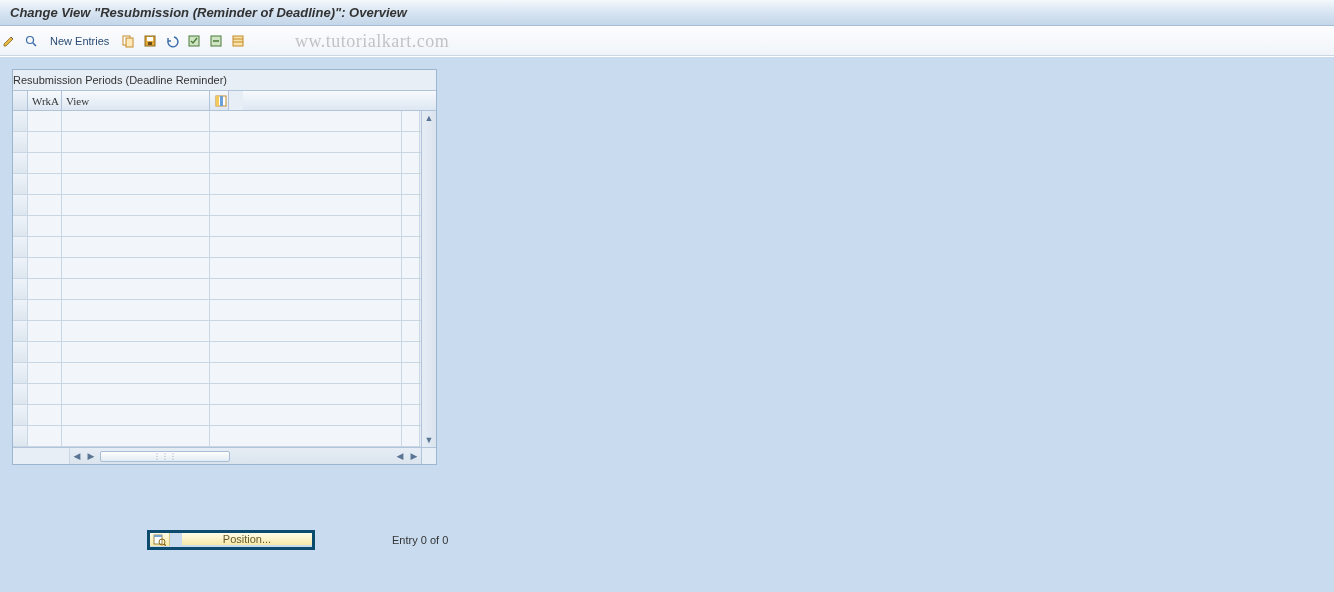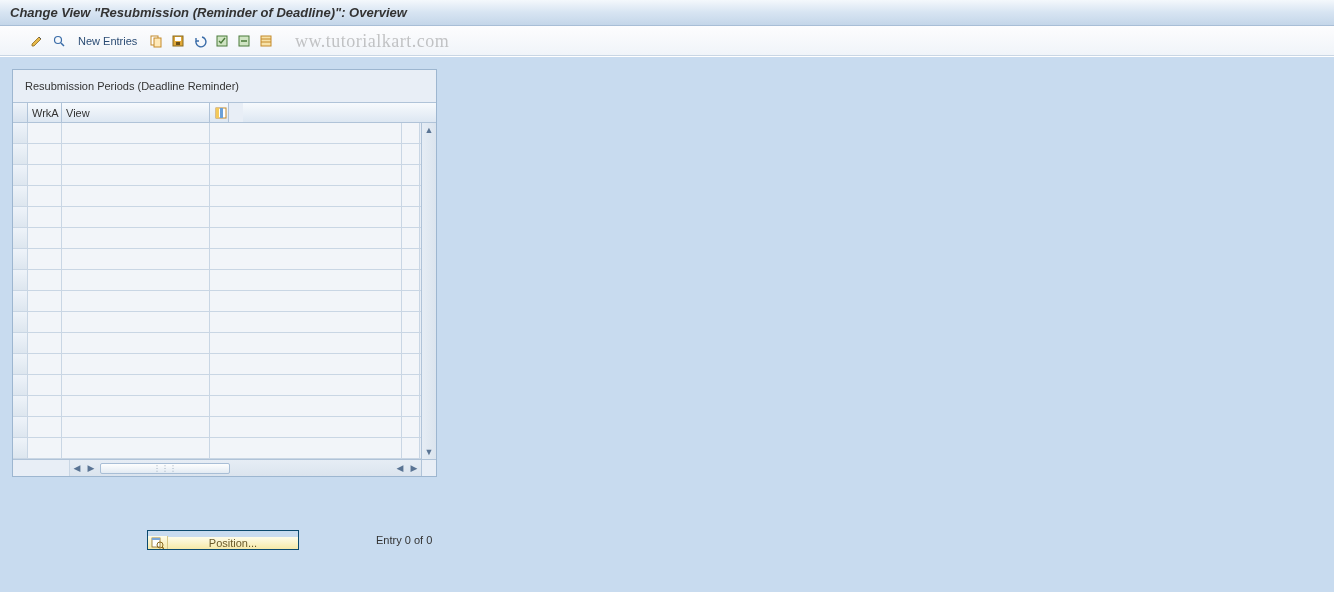--- a/index.html
+++ b/index.html
@@ -24,21 +24,21 @@
       font-style: italic;
       font-size: 13px;
       color: #333;
     }
     .toolbar {
       height: 30px;
       background: linear-gradient(to bottom, #fdfdfe 0%, #f0f4f9 100%);
       border-bottom: 1px solid #c9d6e4;
       display: flex;
       align-items: center;
-      padding-left: 28px;
+      padding-left: 0;
       gap: 4px;
       position: relative;
     }
     .toolbar-icon {
       width: 18px; height: 18px;
       display: flex; justify-content: center; align-items: center;
       cursor: pointer;
       border-radius: 2px;
     }
     .toolbar-label {
@@ -64,33 +64,33 @@
       padding: 12px 0 0 12px;
       border-top: 1px solid #fff;
       position: relative;
     }
     .panel {
       width: 425px;
       background: #e8eef6;
       border: 1px solid #9db6d0;
     }
     .panel-title {
-      height: 32px;
-      padding-left: 12px;
+      height: 20px;
       display: flex;
       align-items: center;
       color: #333;
       font-size: 11px;
       background: #e8eef6;
       border-radius: 7px;
     }
     .grid-wrap {
       border-top: 1px solid #b0c3d8;
       display: flex;
       flex-direction: column;
+      font-family: Liberation Serif, serif;
     }
     .grid-header-row {
       display: flex;
       height: 20px;
       background: linear-gradient(to bottom, #f7fafd 0%, #dde7f2 100%);
       border-bottom: 1px solid #b0c3d8;
     }
     .grid-header-cell {
       border-right: 1px solid #b0c3d8;
       display: flex;
@@ -176,24 +176,25 @@
     .footer-row {
       position: absolute;
       left: 147px;
       top: 473px;
       display: flex;
       align-items: center;
       gap: 60px;
     }
     .position-btn {
       display: flex;
-      align-items: flex-end;
+      align-items: flex-start;
       height: 20px;
-      border: 1px solid #0c4a6e;
+      border: 3px solid #0c4a6e;
       cursor: pointer;
+      gap: 12px;
     }
     .position-btn .icon-part {
       width: 20px;
       background: linear-gradient(to bottom, #fefce9, #f6e9a8);
       border-right: 1px solid #d6c787;
       display:flex;justify-content:center;align-items:center;
     }
     .position-btn .label-part {
       width: 130px;
       background: linear-gradient(to bottom, #fefce9, #f6e9a8);

